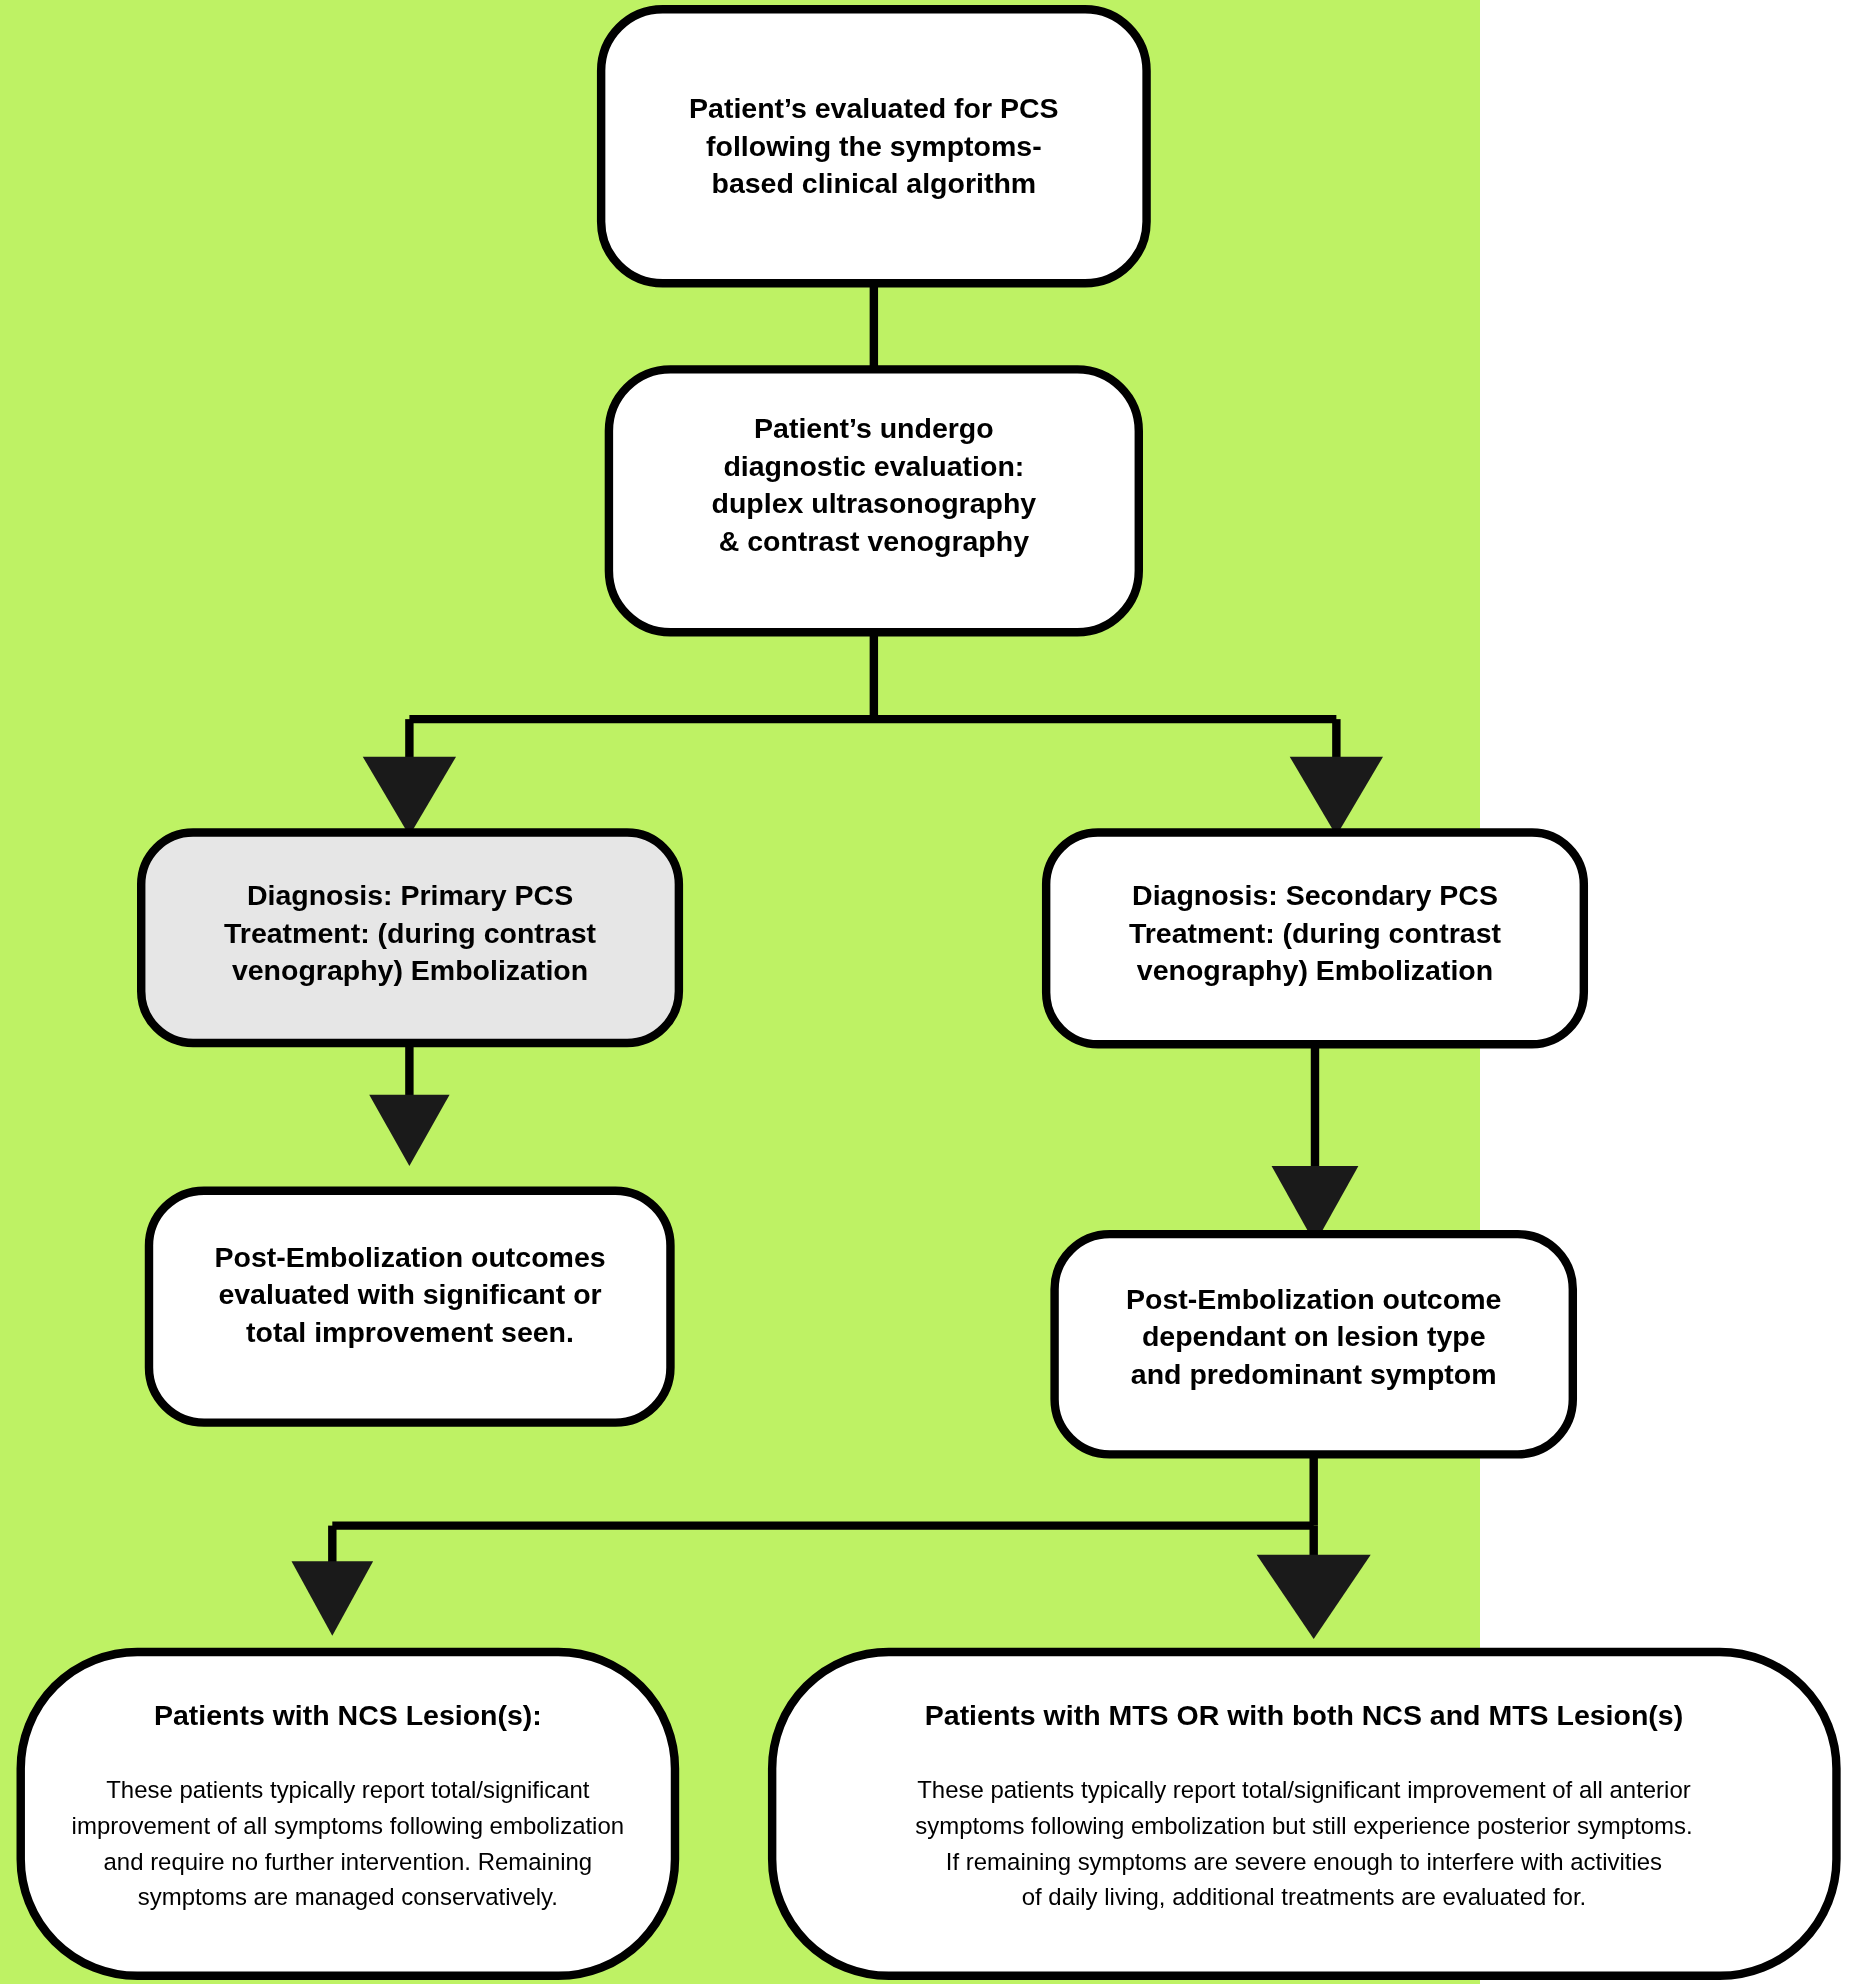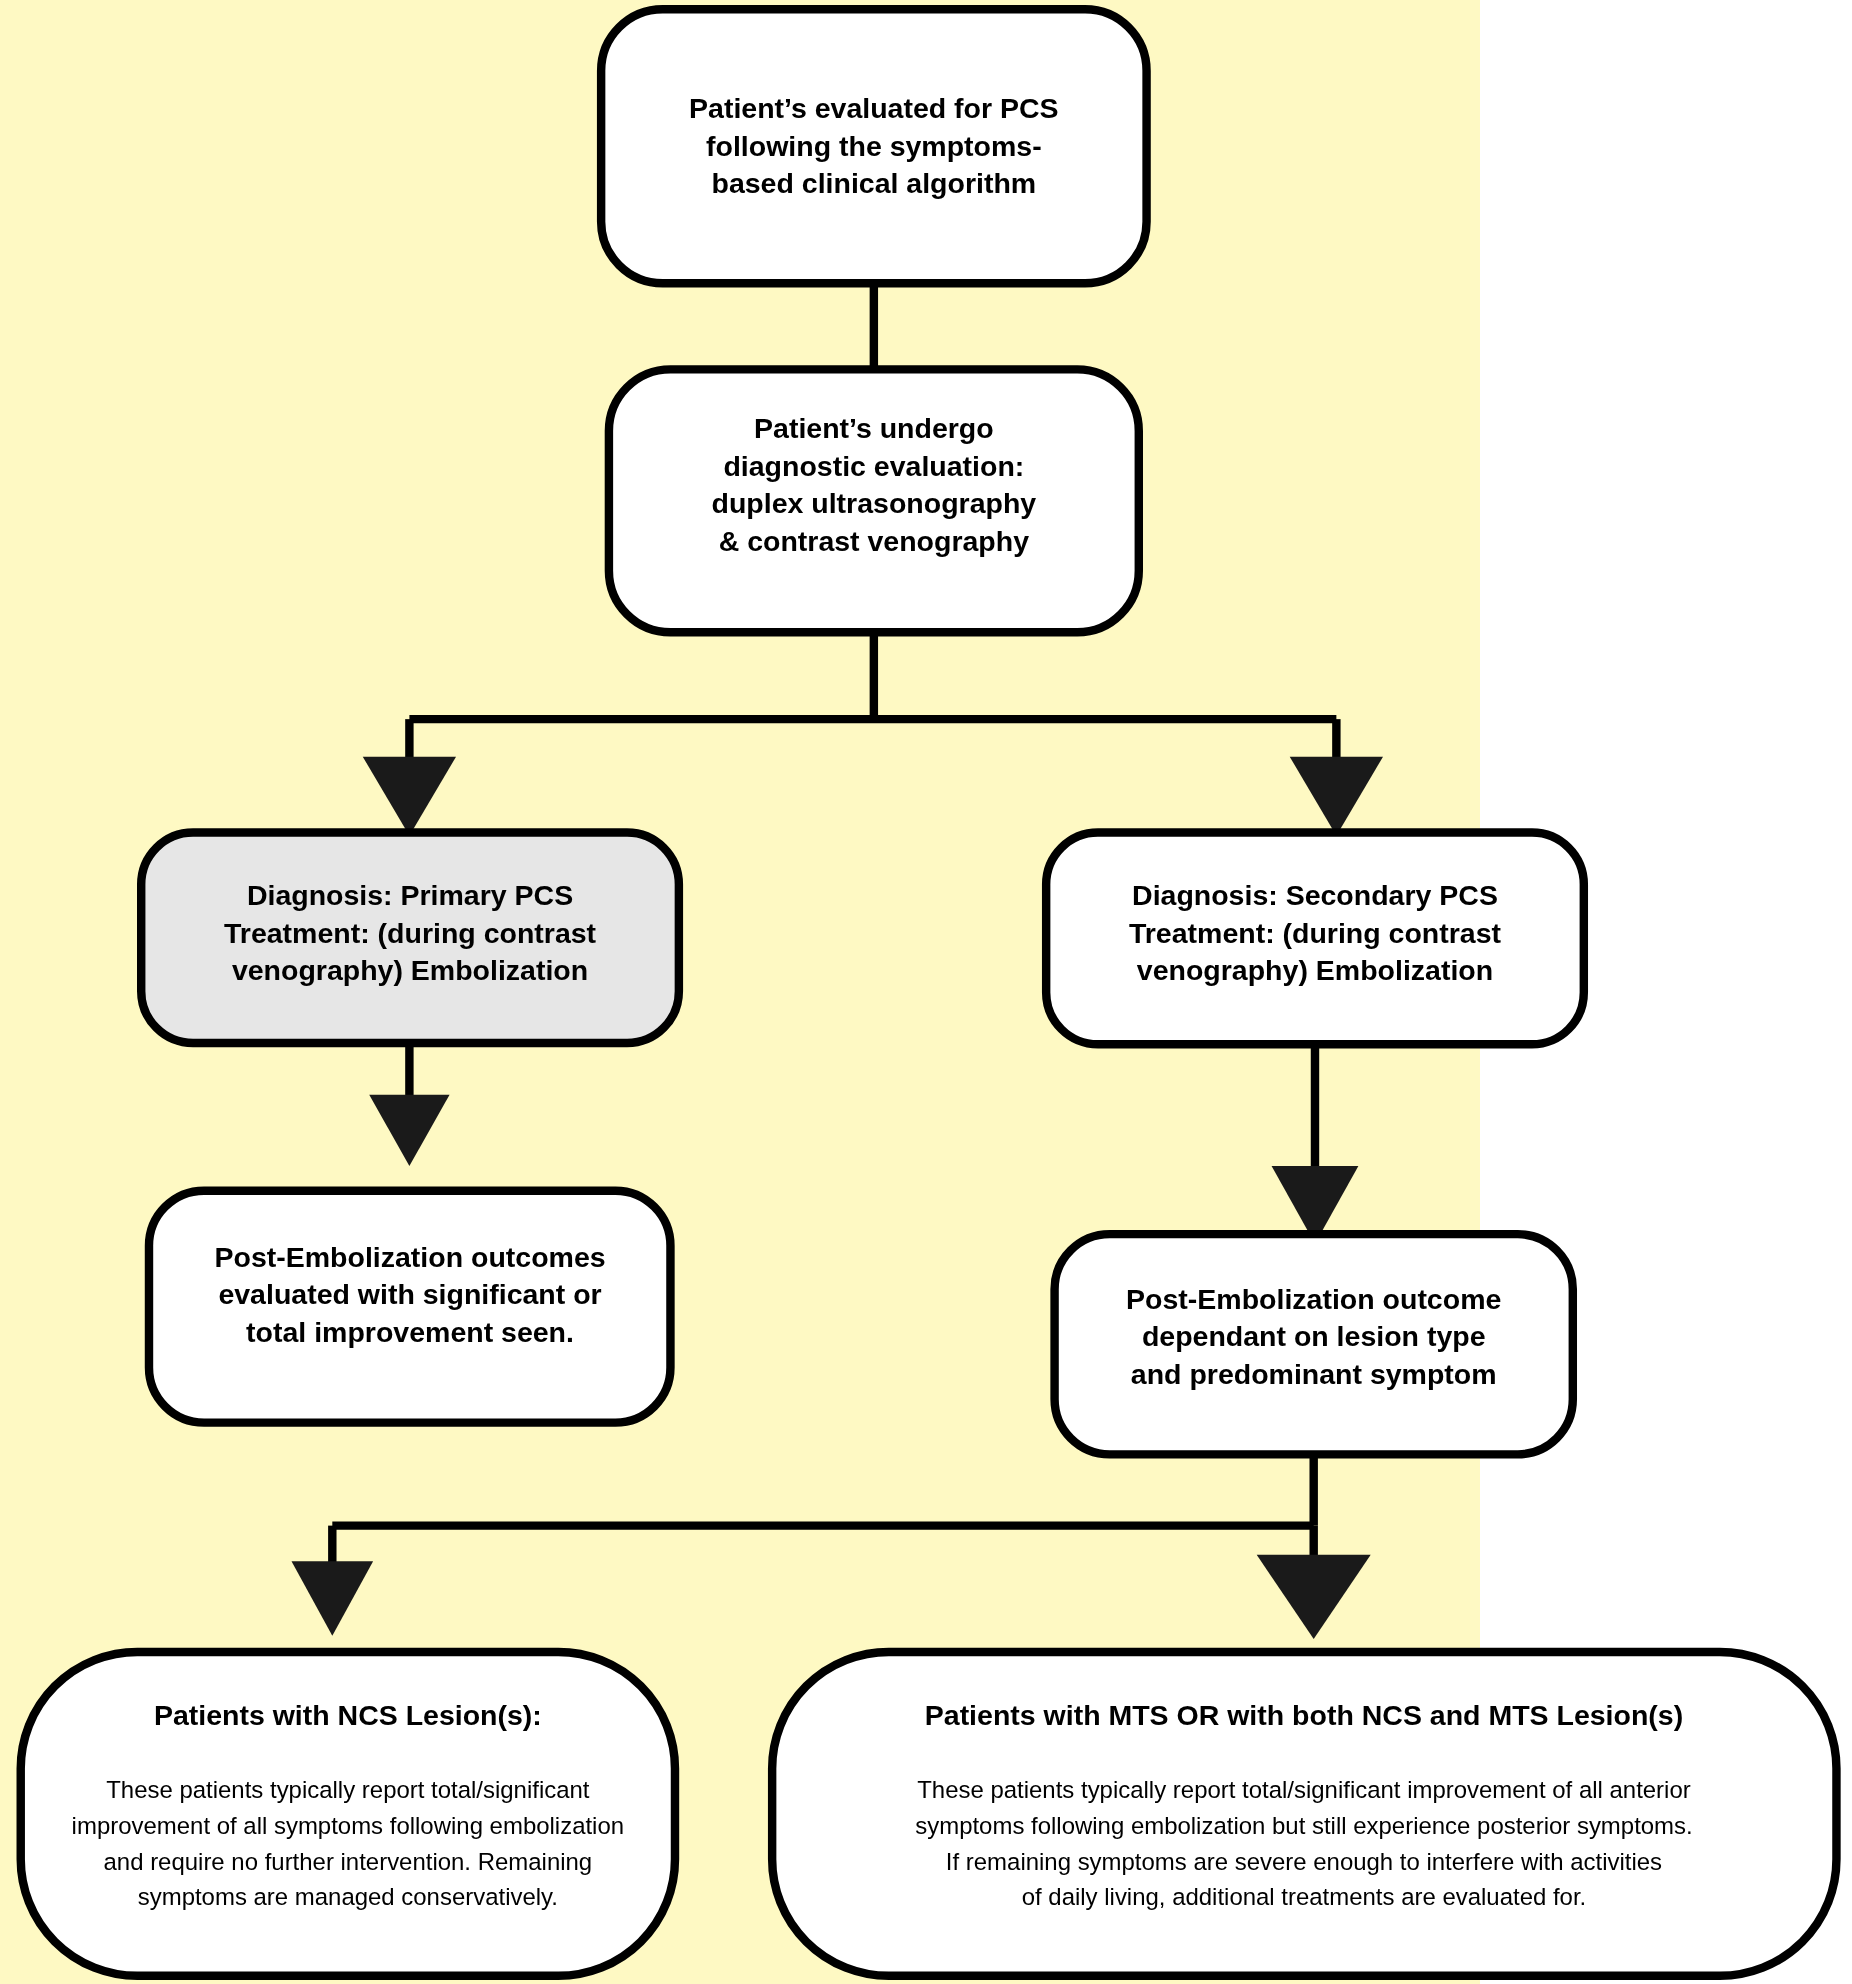--- a/index.html
+++ b/index.html
@@ -11,21 +11,21 @@
   body {
     font-family: "Liberation Sans", "DejaVu Sans", sans-serif;
     width: 1852px;
     height: 1985px;
     overflow: hidden;
   }
   #flowchart-root {
     position: relative;
     width: 1480px;
     height: 1985px;
-    background: #fef9c3;
+    background: #bef264;
   }
   svg.diagram-canvas {
     position: absolute;
     top: 0;
     left: 0;
     width: 1852px;
     height: 1985px;
     display: block;
   }
   .node-shape {

